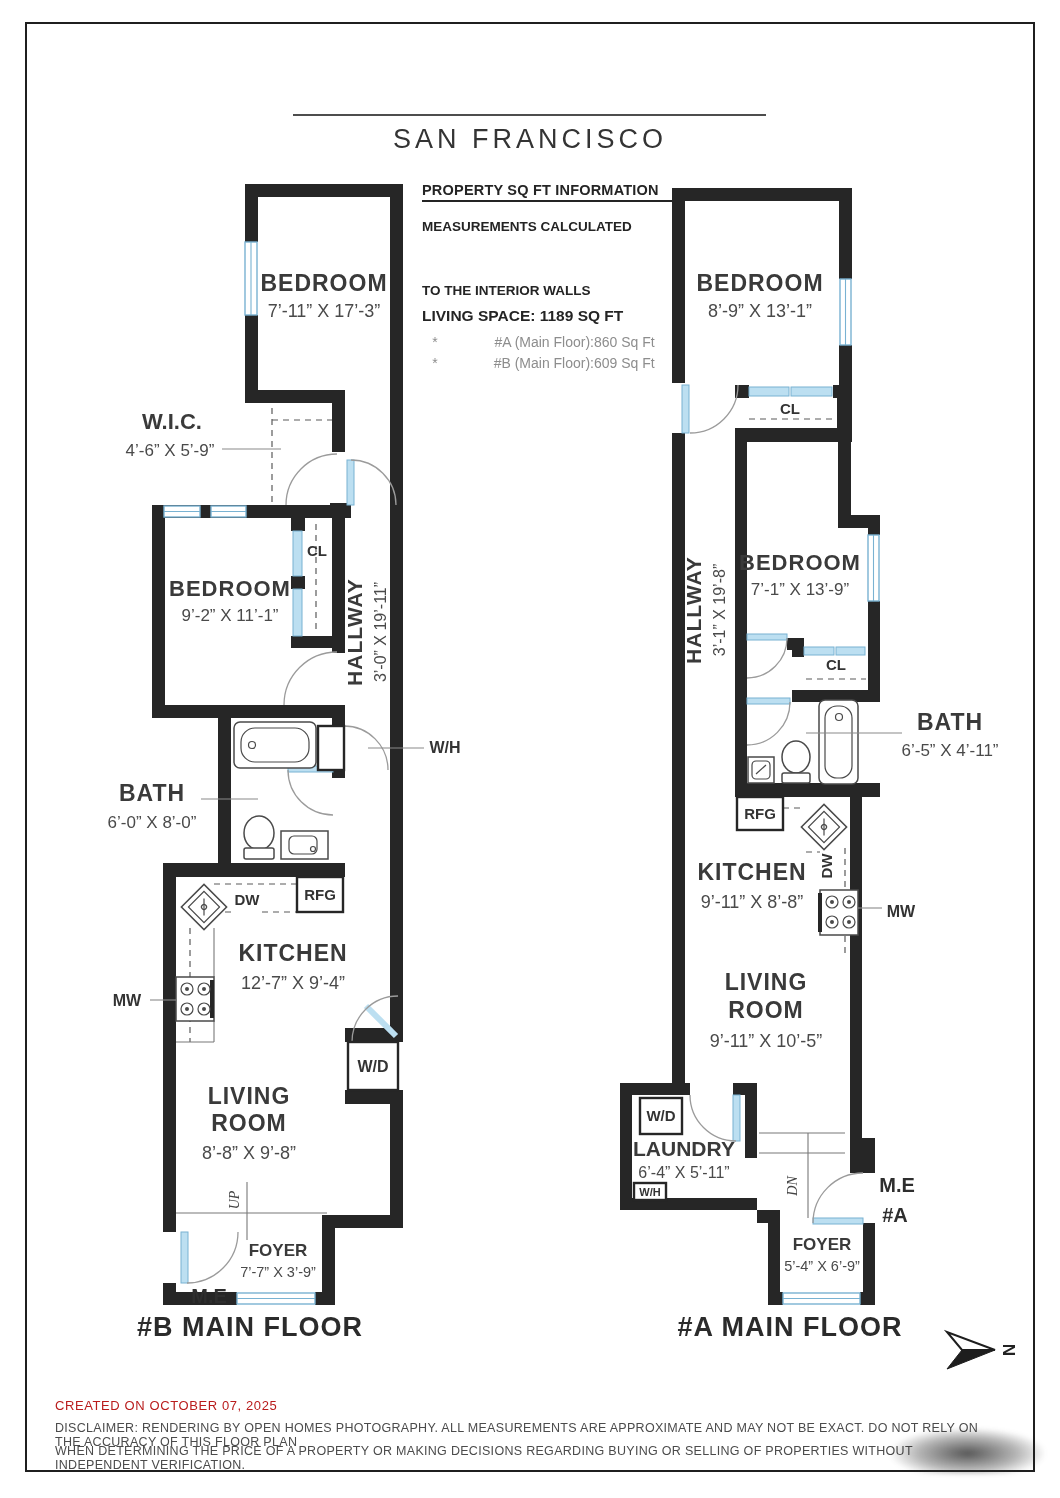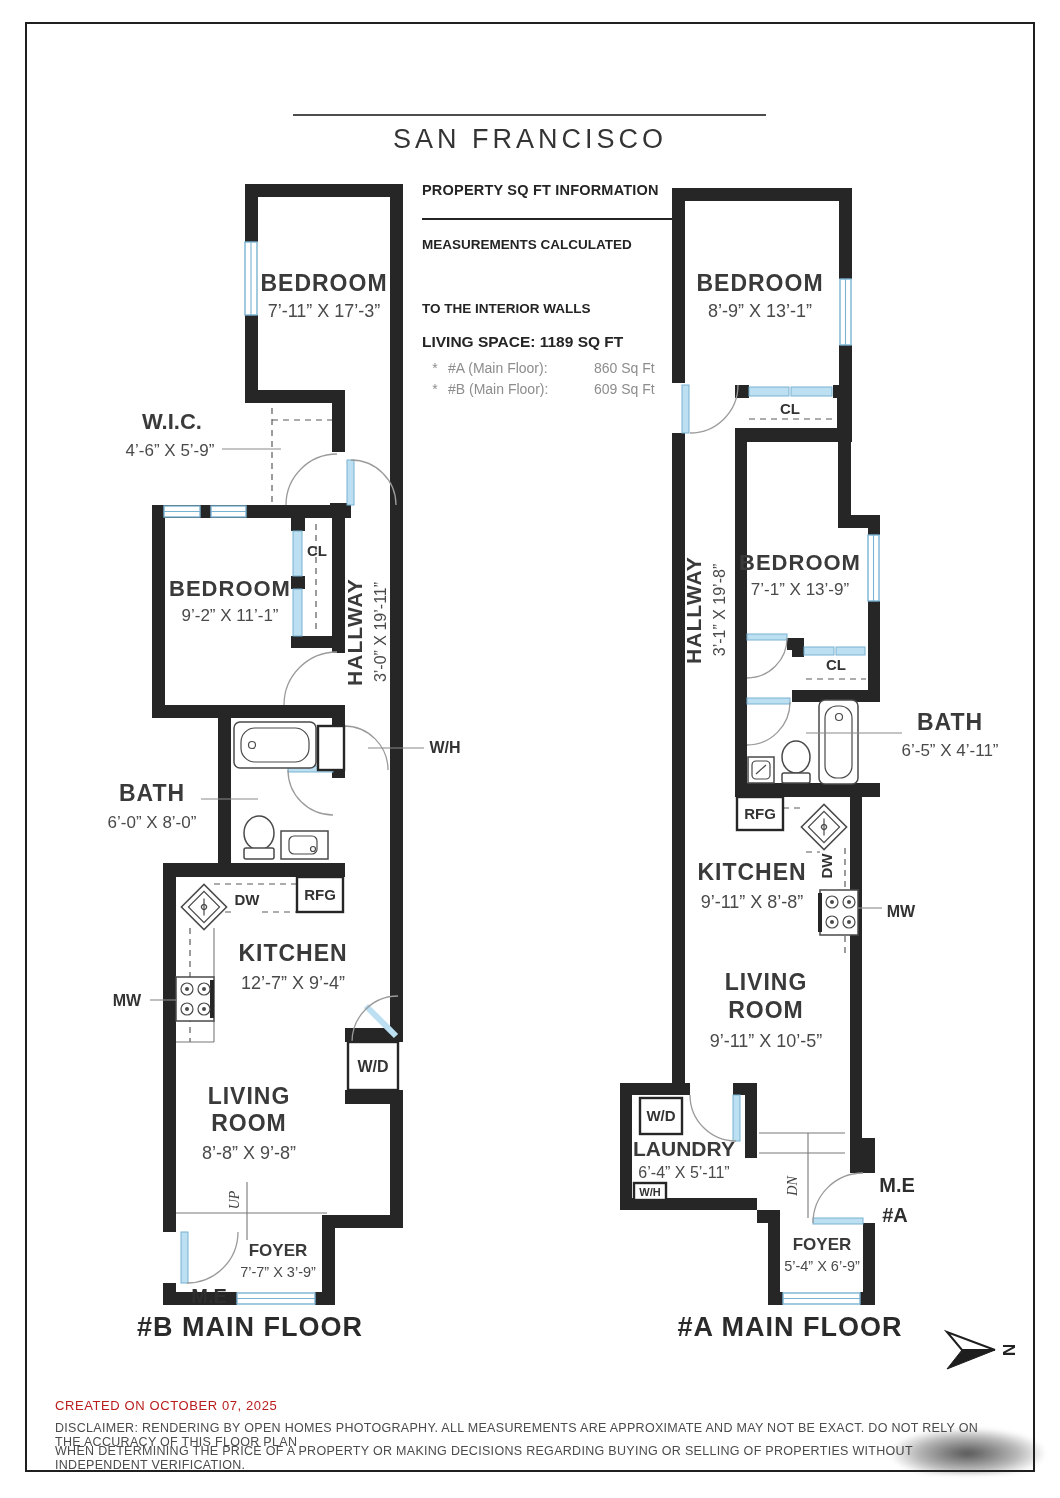--- a/index.html
+++ b/index.html
@@ -18,29 +18,29 @@
   .title-rule {
     position:absolute; left:293px; top:114px; width:473px; height:2px; background:#4d4d4d;
   }
   .subtitle {
     position:absolute; left:0; top:124px; width:1060px; text-align:center;
     font-size:27px; font-weight:400; letter-spacing:4px; color:#343434;
   }
   .info { position:absolute; left:422px; top:182px; width:252px; color:#242424; }
   .info-h {
     font-size:14.5px; font-weight:bold; letter-spacing:0.2px;
-    border-bottom:2px solid #242424; padding-bottom:20px;
+    border-bottom:2px solid #242424; padding-bottom:2px;
   }
   .info-l { font-size:13.5px; font-weight:bold; line-height:1.2;margin-top:48px; }
   .info-l.first { margin-top:17px; }
-  .info-ls { margin-top:16px; font-size:15.5px; font-weight:bold; }
+  .info-ls { margin-top:8px; font-size:15.5px; font-weight:bold; }
   .bullets { margin-top:7px; }
   .brow { display:flex; font-size:14px; color:#8d8d8d; line-height:1.45; }
   .b-star { width:26px; text-align:center; }
-  .b-label { width:146px; }
+  .b-label { width:146px;text-align:right; }
   .b-val { }
   svg.plan { position:absolute; left:0; top:0; }
   .w   { fill:#262626; }
   .fx  { fill:#ffffff; stroke:#4a4a4a; stroke-width:1.5; }
   .fxi { fill:none; stroke:#4a4a4a; stroke-width:1.2; }
   .fx2 { fill:#ffffff; stroke:#262626; stroke-width:2.4; }
   .arc { fill:none; stroke:#9b9b9b; stroke-width:1.3; }
   .dash{ fill:none; stroke:#5a5a5a; stroke-width:1.2; stroke-dasharray:6 5; }
   .thin{ stroke:#787878; stroke-width:1.1; }
   .lead{ stroke:#8a8a8a; stroke-width:1.1; }

